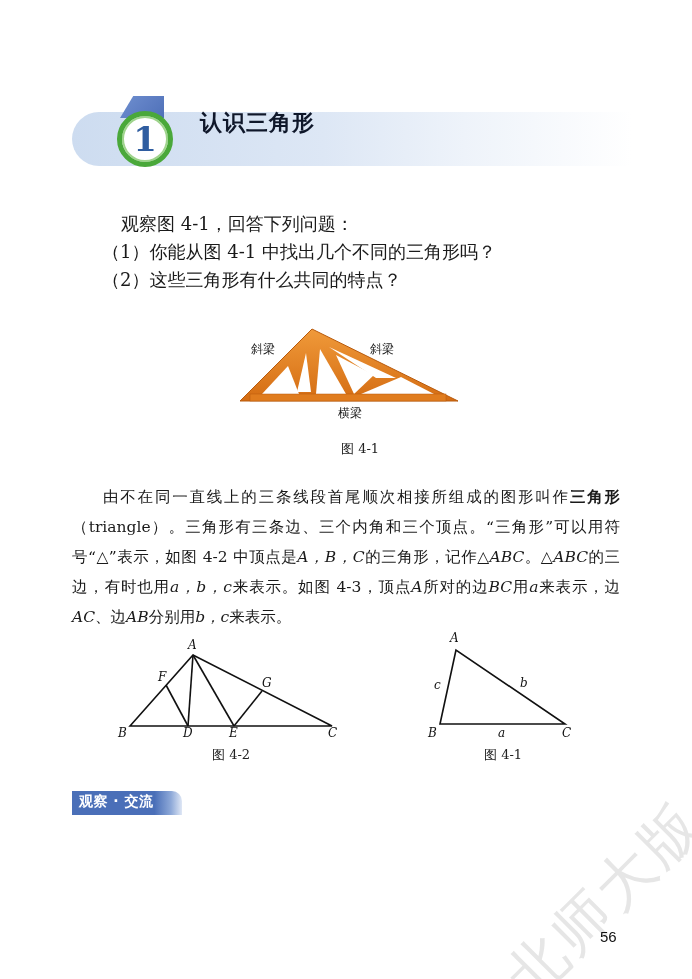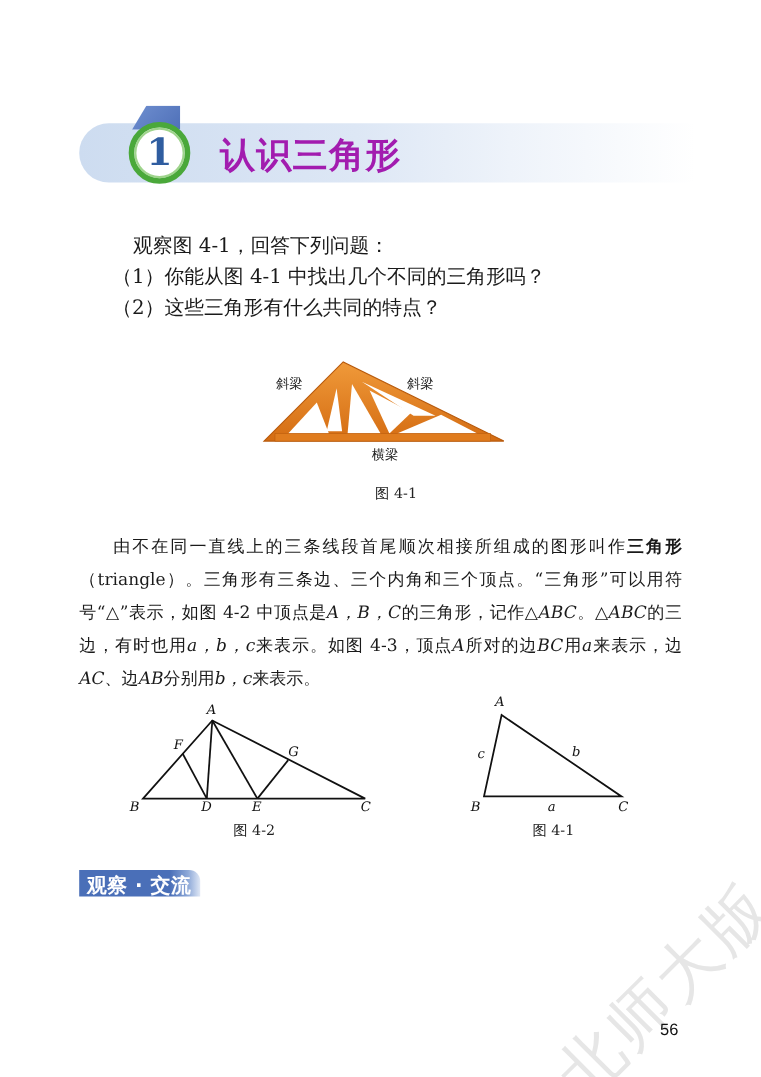--- a/index.html
+++ b/index.html
@@ -28,22 +28,22 @@
     border: 5px solid #4aa83a;
     box-shadow: inset 0 0 0 2px #9fd48c;
     display: flex; align-items: center; justify-content: center;
     box-sizing: border-box;
   }
   .header-num {
     font-family: "DejaVu Serif", serif; font-weight: bold;
     font-size: 34px; color: #2f5da0; line-height: 1;
   }
   .header-title {
-    left: 200px; top: 120px; font-size: 32px; font-weight: bold;
-    color: #a21caf; letter-spacing: 1px;
+    left: 200px; top: 108px; font-size: 22px; font-weight: bold;
+    color: #0f172a; letter-spacing: 1px;
     font-family: "DejaVu Sans", sans-serif;
   }
 
   .para { font-size: 18px; line-height: 28px; }
   .q-intro { left: 121px; top: 210px; }
   .q1 { left: 102px; top: 238px; }
   .q2 { left: 102px; top: 266px; }
 
   .fig-caption { font-size: 13px; color: #222; }
 
@@ -55,21 +55,21 @@
   .indent { text-indent: 31px; }
   .bold { font-weight: bold; font-family: "DejaVu Sans", sans-serif; }
   .ital { font-style: italic; }
 
   .section-tag {
     left: 72px; top: 791px; height: 24px; width: 110px;
     background: linear-gradient(to right, #4a6fb8 0%, #4a6fb8 75%, #8ea9d8 90%, #dfe7f5 100%);
     border-radius: 0 10px 0 0;
   }
   .section-tag-label {
-    left: 79px; top: 793px; color: #ffffff; font-weight: bold; font-size: 18px;
+    left: 79px; top: 793px; color: #ffffff; font-weight: bold; font-size: 14px;
     font-family: "DejaVu Sans", sans-serif; letter-spacing: 0.5px;
   }
   .final-text { left: 72px; top: 826px; width: 548px; font-size: 15.5px; line-height: 30px; }
   .final-text p { margin: 0; }
 
   .page-number {
     left: 600px; top: 928px; font-family: "Liberation Sans", sans-serif;
     font-size: 15px; color: #111;
   }
   .watermark {

